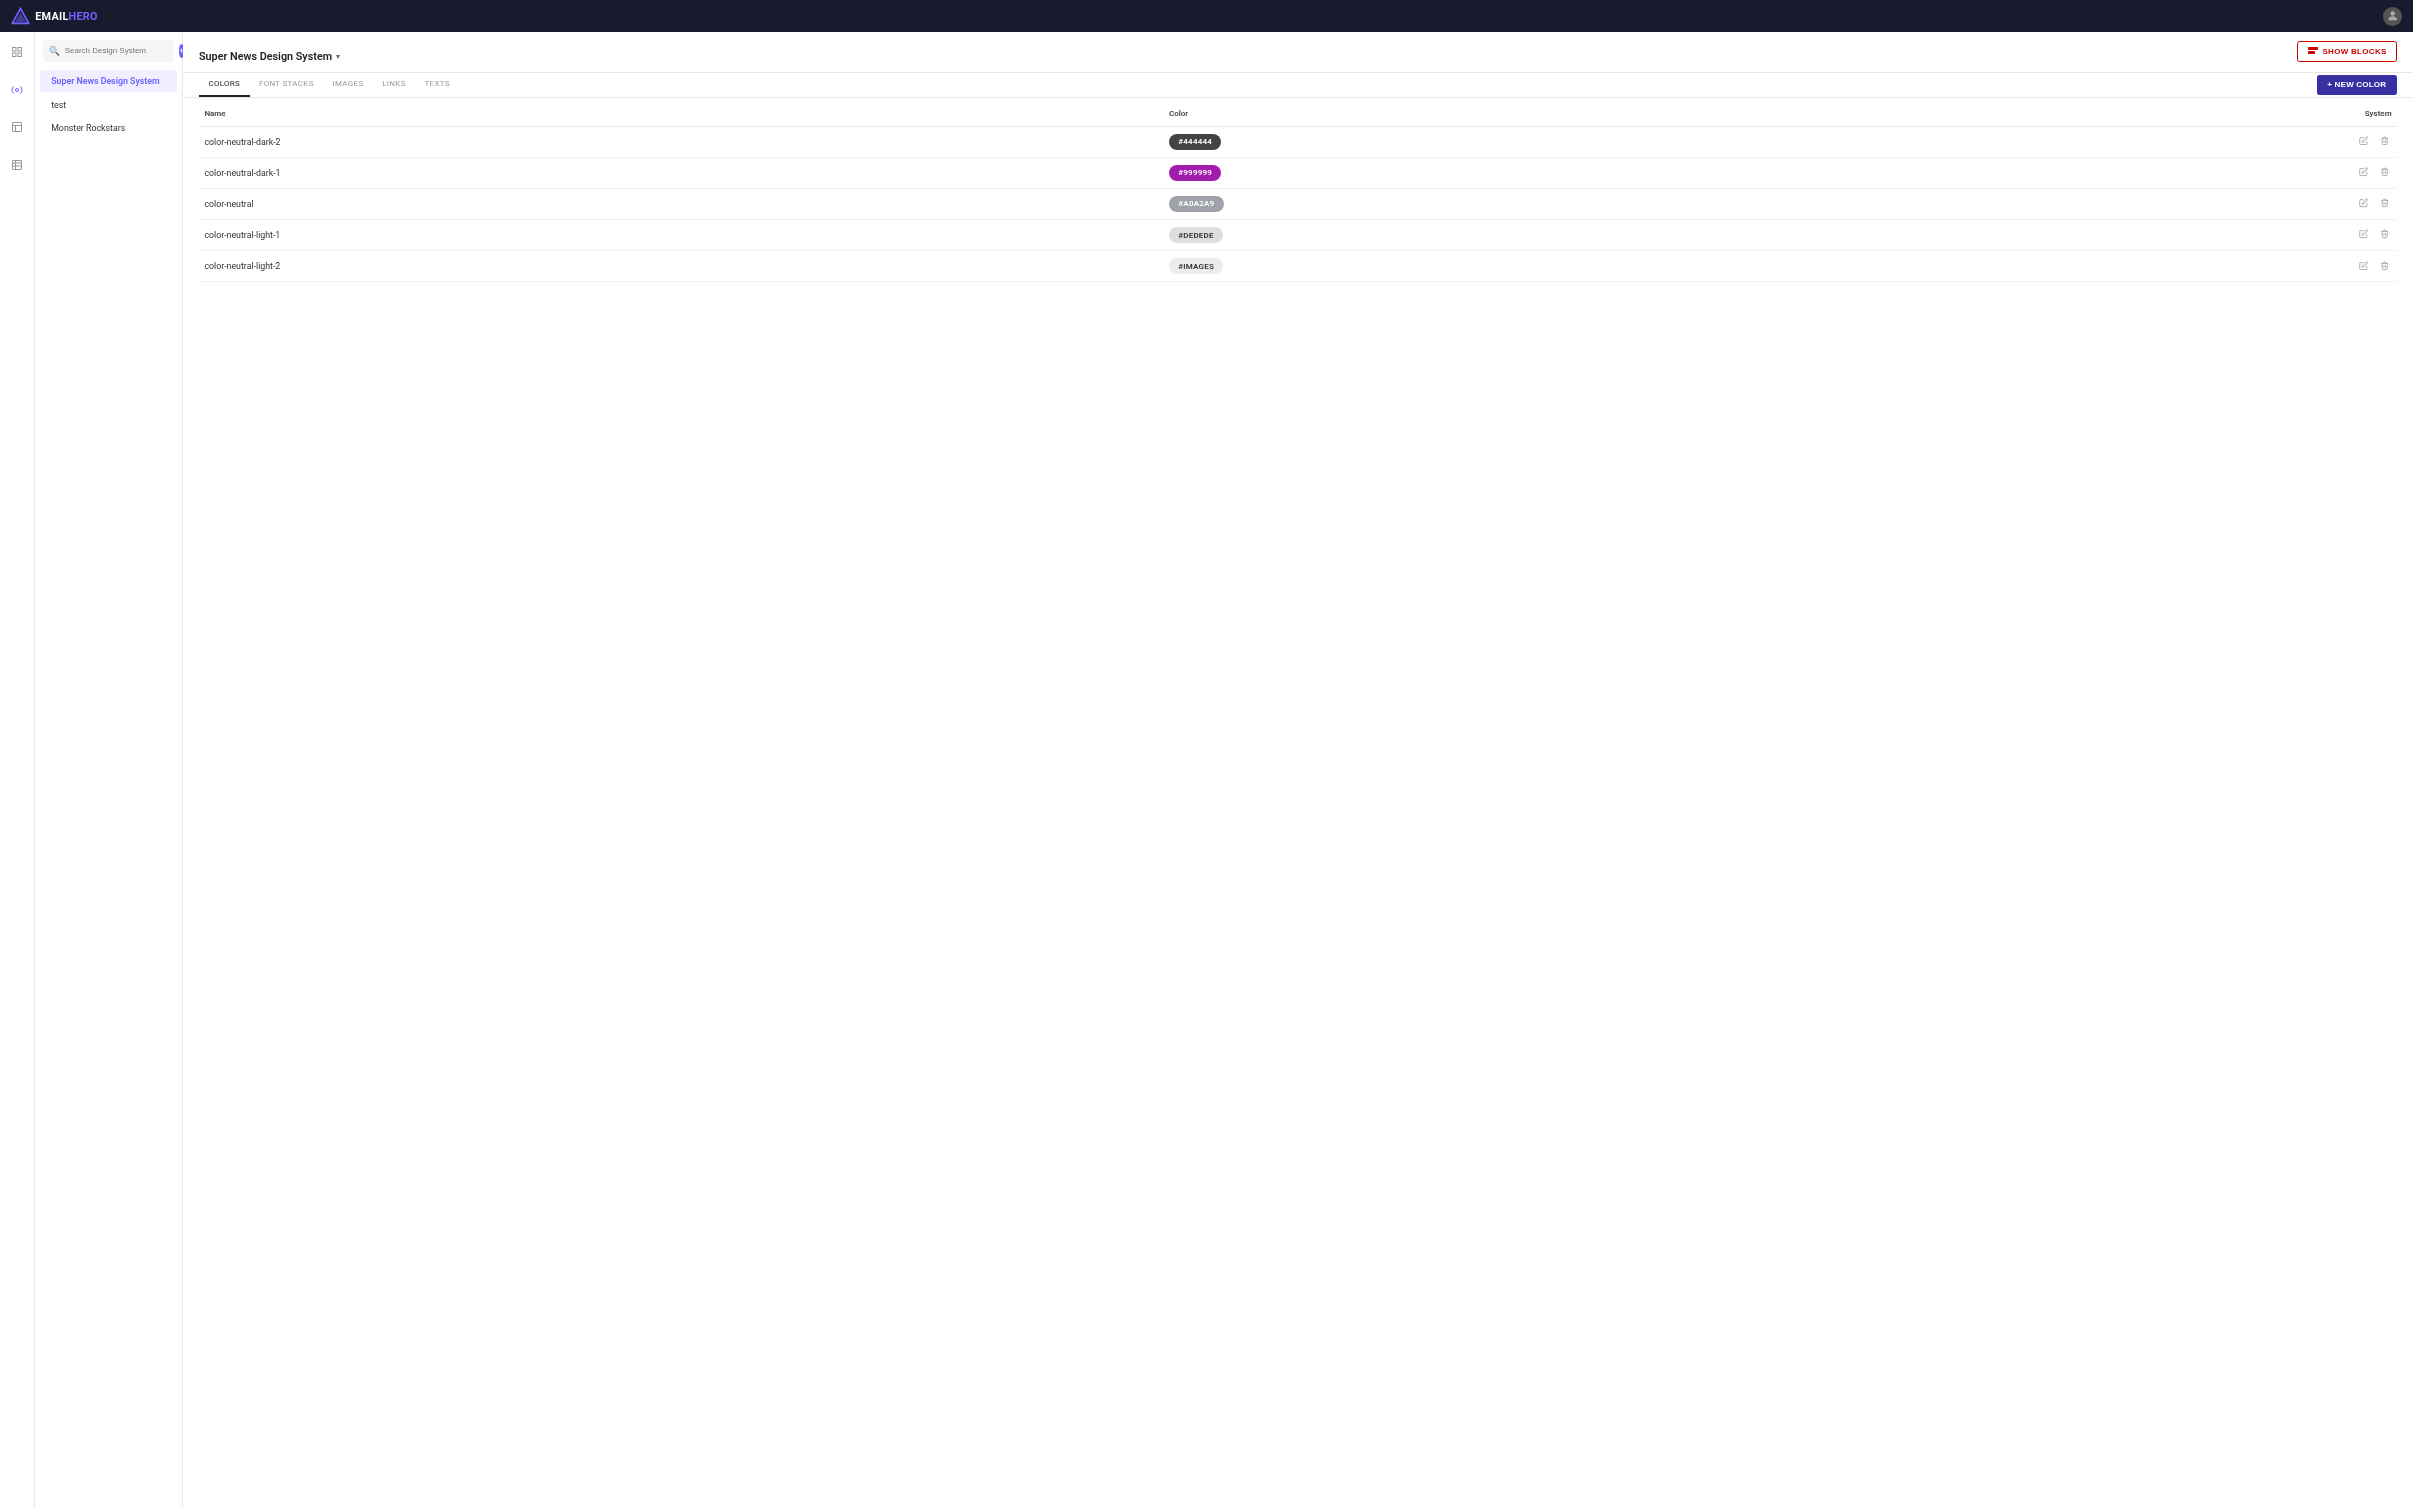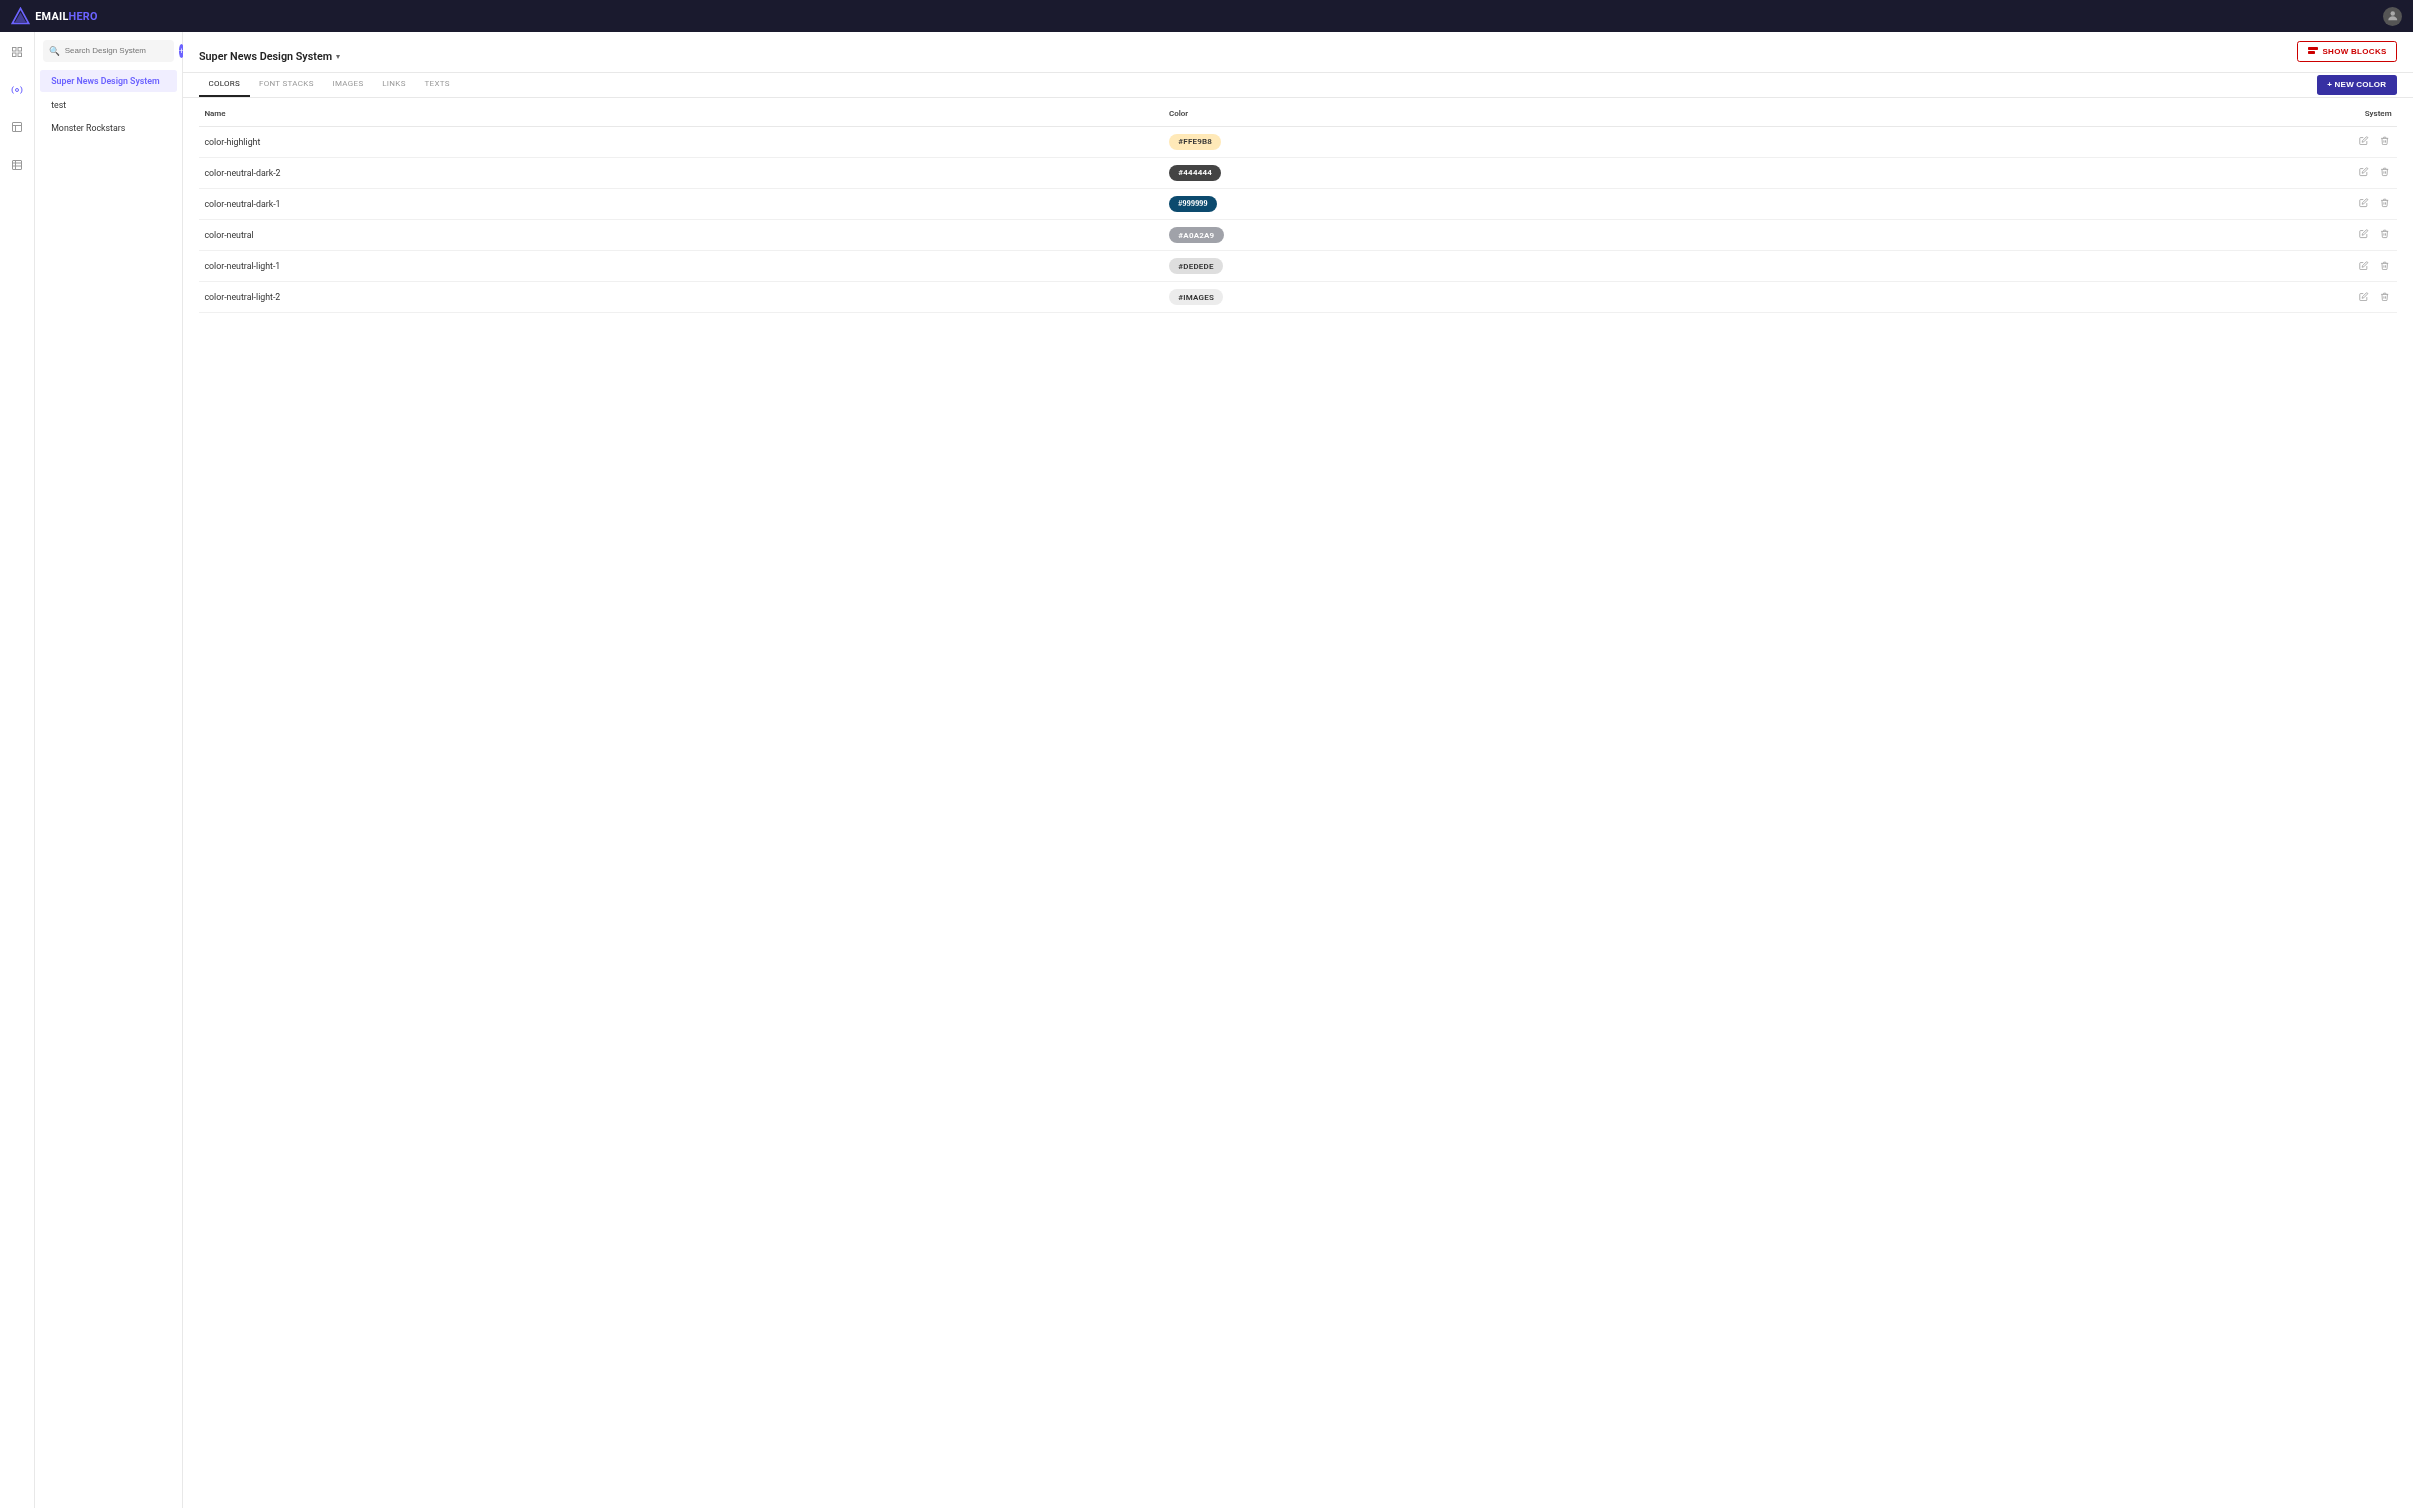--- a/index.html
+++ b/index.html
@@ -407,22 +407,22 @@
       <table class="colors-table">
         <thead>
           <tr>
             <th>Name</th>
             <th>Color</th>
             <th class="actions-col">System</th>
           </tr>
         </thead>
         <tbody id="colors-tbody">
             <tr>
-              <td>color-highlight</td>
-              <td><span class="color-badge" style="background-color: rgb(255, 233, 184); color: rgb(51, 51, 51);">#FFE9B8</span></td>
+              <td>color-neutral-dark-2</td>
+              <td><span class="color-badge" style="background-color: rgb(68, 68, 68); color: rgb(255, 255, 255);">#444444</span></td>
               <td>
     <div class="actions-cell">
       <button class="action-btn" title="Edit">
         <svg width="9.4" height="9.4" viewBox="0 0 24 24" fill="none" stroke="currentColor" stroke-width="2">
                       <path d="M11 4H4a2 2 0 0 0-2 2v14a2 2 0 0 0 2 2h14a2 2 0 0 0 2-2v-7"></path>
                       <path d="M18.5 2.5a2.121 2.121 0 0 1 3 3L12 15l-4 1 1-4 9.5-9.5z"></path>
                     </svg>
       </button>
       <button class="action-btn" title="Delete">
         <svg width="9.4" height="9.4" viewBox="0 0 24 24" fill="none" stroke="currentColor" stroke-width="2">
@@ -430,45 +430,22 @@
                       <path d="M19 6l-1 14a2 2 0 0 1-2 2H8a2 2 0 0 1-2-2L5 6"></path>
                       <path d="M10 11v6"></path>
                       <path d="M14 11v6"></path>
                       <path d="M9 6V4a1 1 0 0 1 1-1h4a1 1 0 0 1 1 1v2"></path>
                     </svg>
       </button>
     </div>
   </td>
             </tr>
             <tr>
-              <td>color-neutral-dark-2</td>
-              <td><span class="color-badge" style="background-color: rgb(68, 68, 68); color: rgb(255, 255, 255);">#444444</span></td>
-              <td>
-    <div class="actions-cell">
-      <button class="action-btn" title="Edit">
-        <svg width="9.4" height="9.4" viewBox="0 0 24 24" fill="none" stroke="currentColor" stroke-width="2">
-                      <path d="M11 4H4a2 2 0 0 0-2 2v14a2 2 0 0 0 2 2h14a2 2 0 0 0 2-2v-7"></path>
-                      <path d="M18.5 2.5a2.121 2.121 0 0 1 3 3L12 15l-4 1 1-4 9.5-9.5z"></path>
-                    </svg>
-      </button>
-      <button class="action-btn" title="Delete">
-        <svg width="9.4" height="9.4" viewBox="0 0 24 24" fill="none" stroke="currentColor" stroke-width="2">
-                      <polyline points="3 6 5 6 21 6"></polyline>
-                      <path d="M19 6l-1 14a2 2 0 0 1-2 2H8a2 2 0 0 1-2-2L5 6"></path>
-                      <path d="M10 11v6"></path>
-                      <path d="M14 11v6"></path>
-                      <path d="M9 6V4a1 1 0 0 1 1-1h4a1 1 0 0 1 1 1v2"></path>
-                    </svg>
-      </button>
-    </div>
-  </td>
-            </tr>
-            <tr>
               <td>color-neutral-dark-1</td>
-              <td><span class="color-badge" style="background-color: #0c4a6e; color: rgb(255, 255, 255); font-family: Liberation Serif, serif;">#999999</span></td>
+              <td><span class="color-badge" style="background-color: #a21caf; color: rgb(255, 255, 255);">#999999</span></td>
               <td>
     <div class="actions-cell">
       <button class="action-btn" title="Edit">
         <svg width="9.4" height="9.4" viewBox="0 0 24 24" fill="none" stroke="currentColor" stroke-width="2">
                       <path d="M11 4H4a2 2 0 0 0-2 2v14a2 2 0 0 0 2 2h14a2 2 0 0 0 2-2v-7"></path>
                       <path d="M18.5 2.5a2.121 2.121 0 0 1 3 3L12 15l-4 1 1-4 9.5-9.5z"></path>
                     </svg>
       </button>
       <button class="action-btn" title="Delete">
         <svg width="9.4" height="9.4" viewBox="0 0 24 24" fill="none" stroke="currentColor" stroke-width="2">

